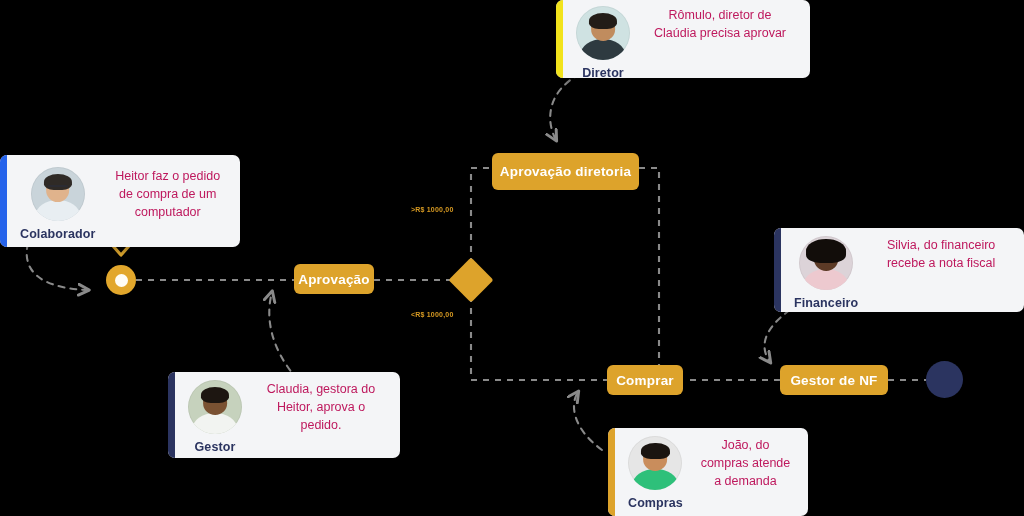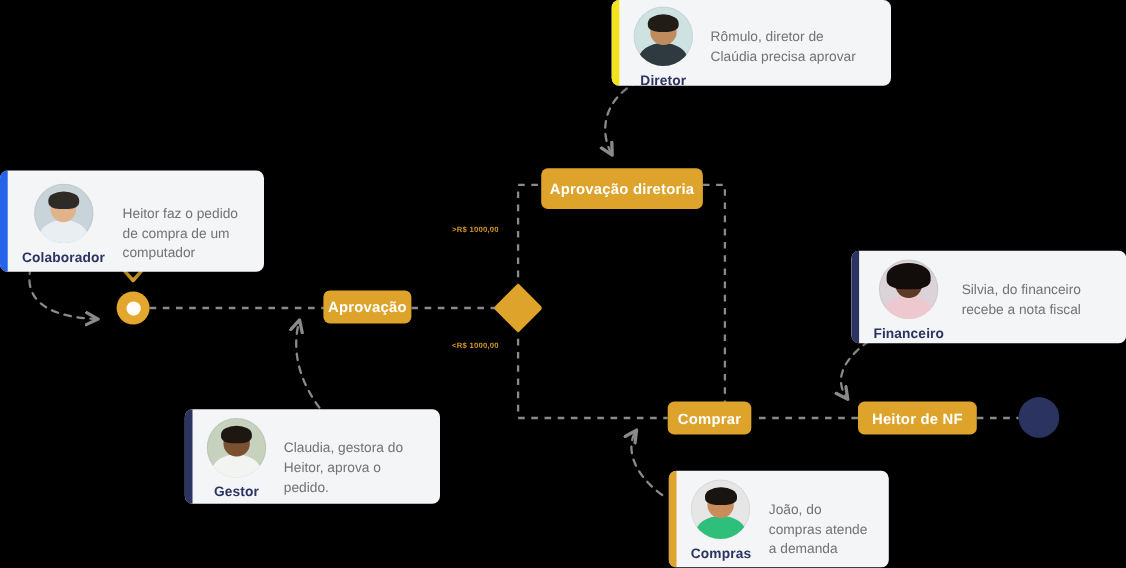--- a/index.html
+++ b/index.html
@@ -31,21 +31,21 @@
   }
   .avatar .head{position:absolute;left:50%;top:20%;width:44%;height:44%;border-radius:50%;transform:translateX(-50%);}
   .avatar .body{position:absolute;left:50%;top:62%;width:84%;height:60%;border-radius:50% 50% 0 0;transform:translateX(-50%);}
   .avatar .hair{position:absolute;left:50%;top:13%;width:52%;height:30%;border-radius:50% 50% 35% 35%;transform:translateX(-50%);}
   .avatar .glass{position:absolute;left:50%;top:34%;width:40%;height:10%;transform:translateX(-50%);
                  border-top:2px solid rgba(40,44,60,.55);border-radius:2px;}
   .role{
     margin-top:6px;font-size:12.5px;font-weight:bold;color:#2B3460;letter-spacing:.1px;white-space:nowrap;text-align:center;
   }
   .desc{
-    margin-left:16px;margin-top:18px;font-size:12.5px;line-height:1.45;color:#737373;max-width:170px;
+    margin-left:16px;margin-top:0;font-size:12.5px;line-height:1.45;color:#be185d;max-width:170px;text-align:center;
   }
 
   
   .node{
     position:absolute;background:#DDA32B;color:#fff;border-radius:6px;
     font-size:13.5px;font-weight:bold;display:flex;align-items:center;justify-content:center;
     letter-spacing:.2px;box-shadow:0 1px 2px rgba(0,0,0,.25);
   }
   .diamond{
     position:absolute;width:32px;height:32px;background:#DDA32B;
@@ -120,21 +120,21 @@
 
   <div class="node" style="left:492px;top:153px;width:147px;height:37px;">
     <span>Aprovação diretoria</span>
   </div>
 
   <div class="node" style="left:607px;top:365px;width:76px;height:30px;">
     <span>Comprar</span>
   </div>
 
   <div class="node" style="left:780px;top:365px;width:108px;height:30px;">
-    <span>Heitor de NF</span>
+    <span>Gestor de NF</span>
   </div>
 
   <div class="endnode" style="left:926px;top:361px;"></div>
 
   <div class="condlabel" style="left:411px;top:206px;">&gt;R$ 1000,00</div>
   <div class="condlabel" style="left:411px;top:311px;">&lt;R$ 1000,00</div>
 
   <div class="card" style="left:0px;top:155px;width:240px;height:92px;">
     <div class="accent" style="background:#2563EB;"></div>
     <div class="inner">

